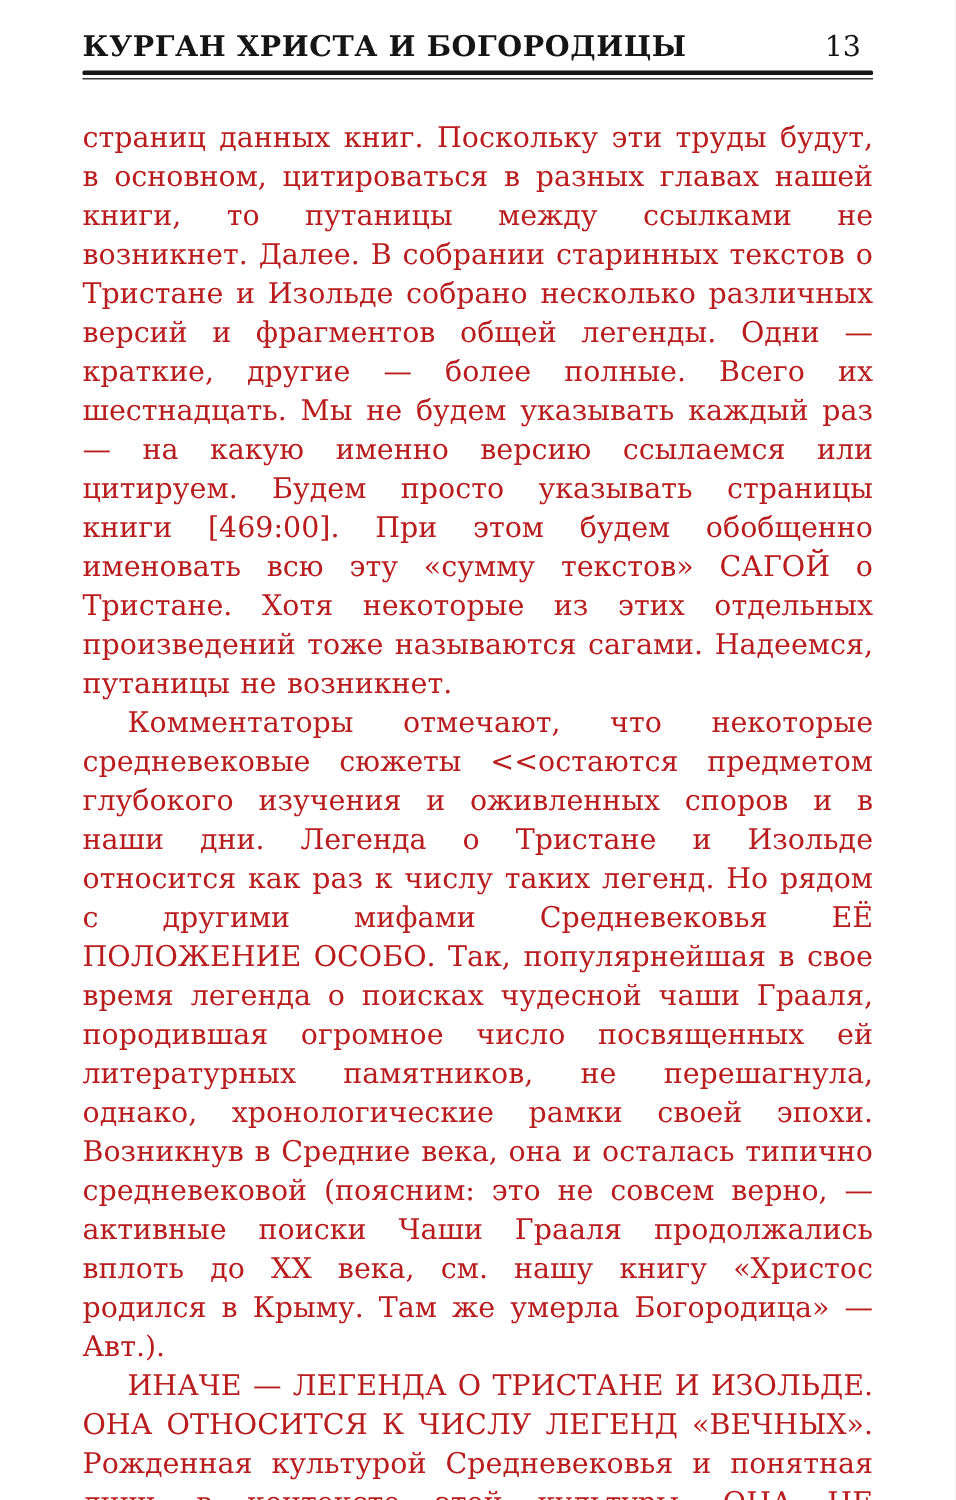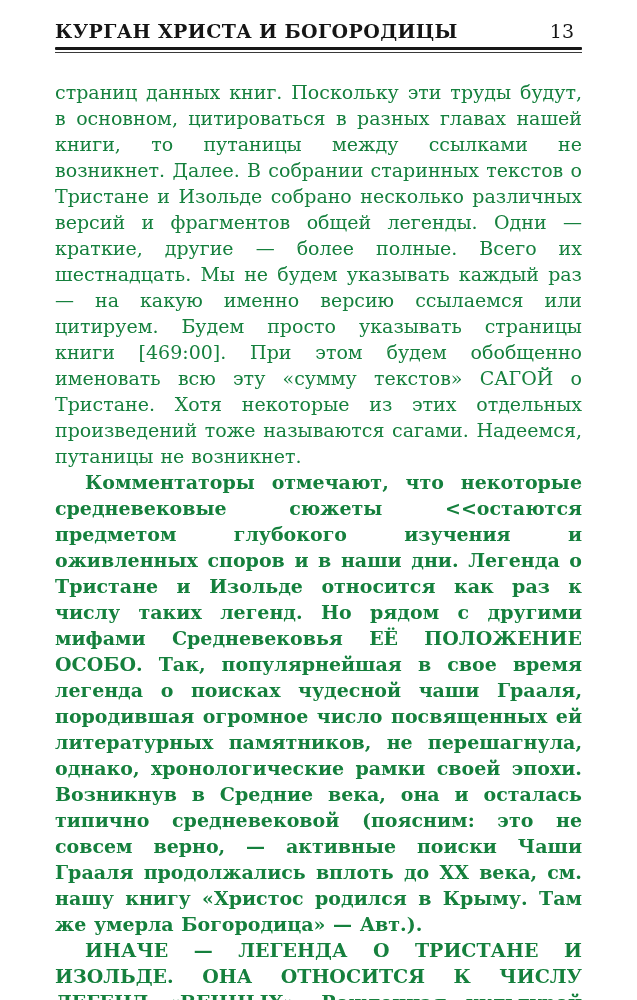--- a/index.html
+++ b/index.html
@@ -50,25 +50,24 @@
   }
   .content {
     margin-top: 26px;
   }
   .content p {
     margin: 0;
     font-size: 19px;
     line-height: 26px;
     text-align: justify;
     word-spacing: 1px;
-    color: #15803d;
+    color: #b91c1c;
   }
   .content p.indented {
     text-indent: 30px;
-    font-weight: bold;
   }
 </style>
 </head>
 <body>
 
 <div class="page" style="background: rgb(255, 255, 255); color: rgb(21, 21, 21);">
 
   <div class="running-header">
     <span class="running-title">КУРГАН ХРИСТА И БОГОРОДИЦЫ</span>
     <span class="running-page-number">13</span>

